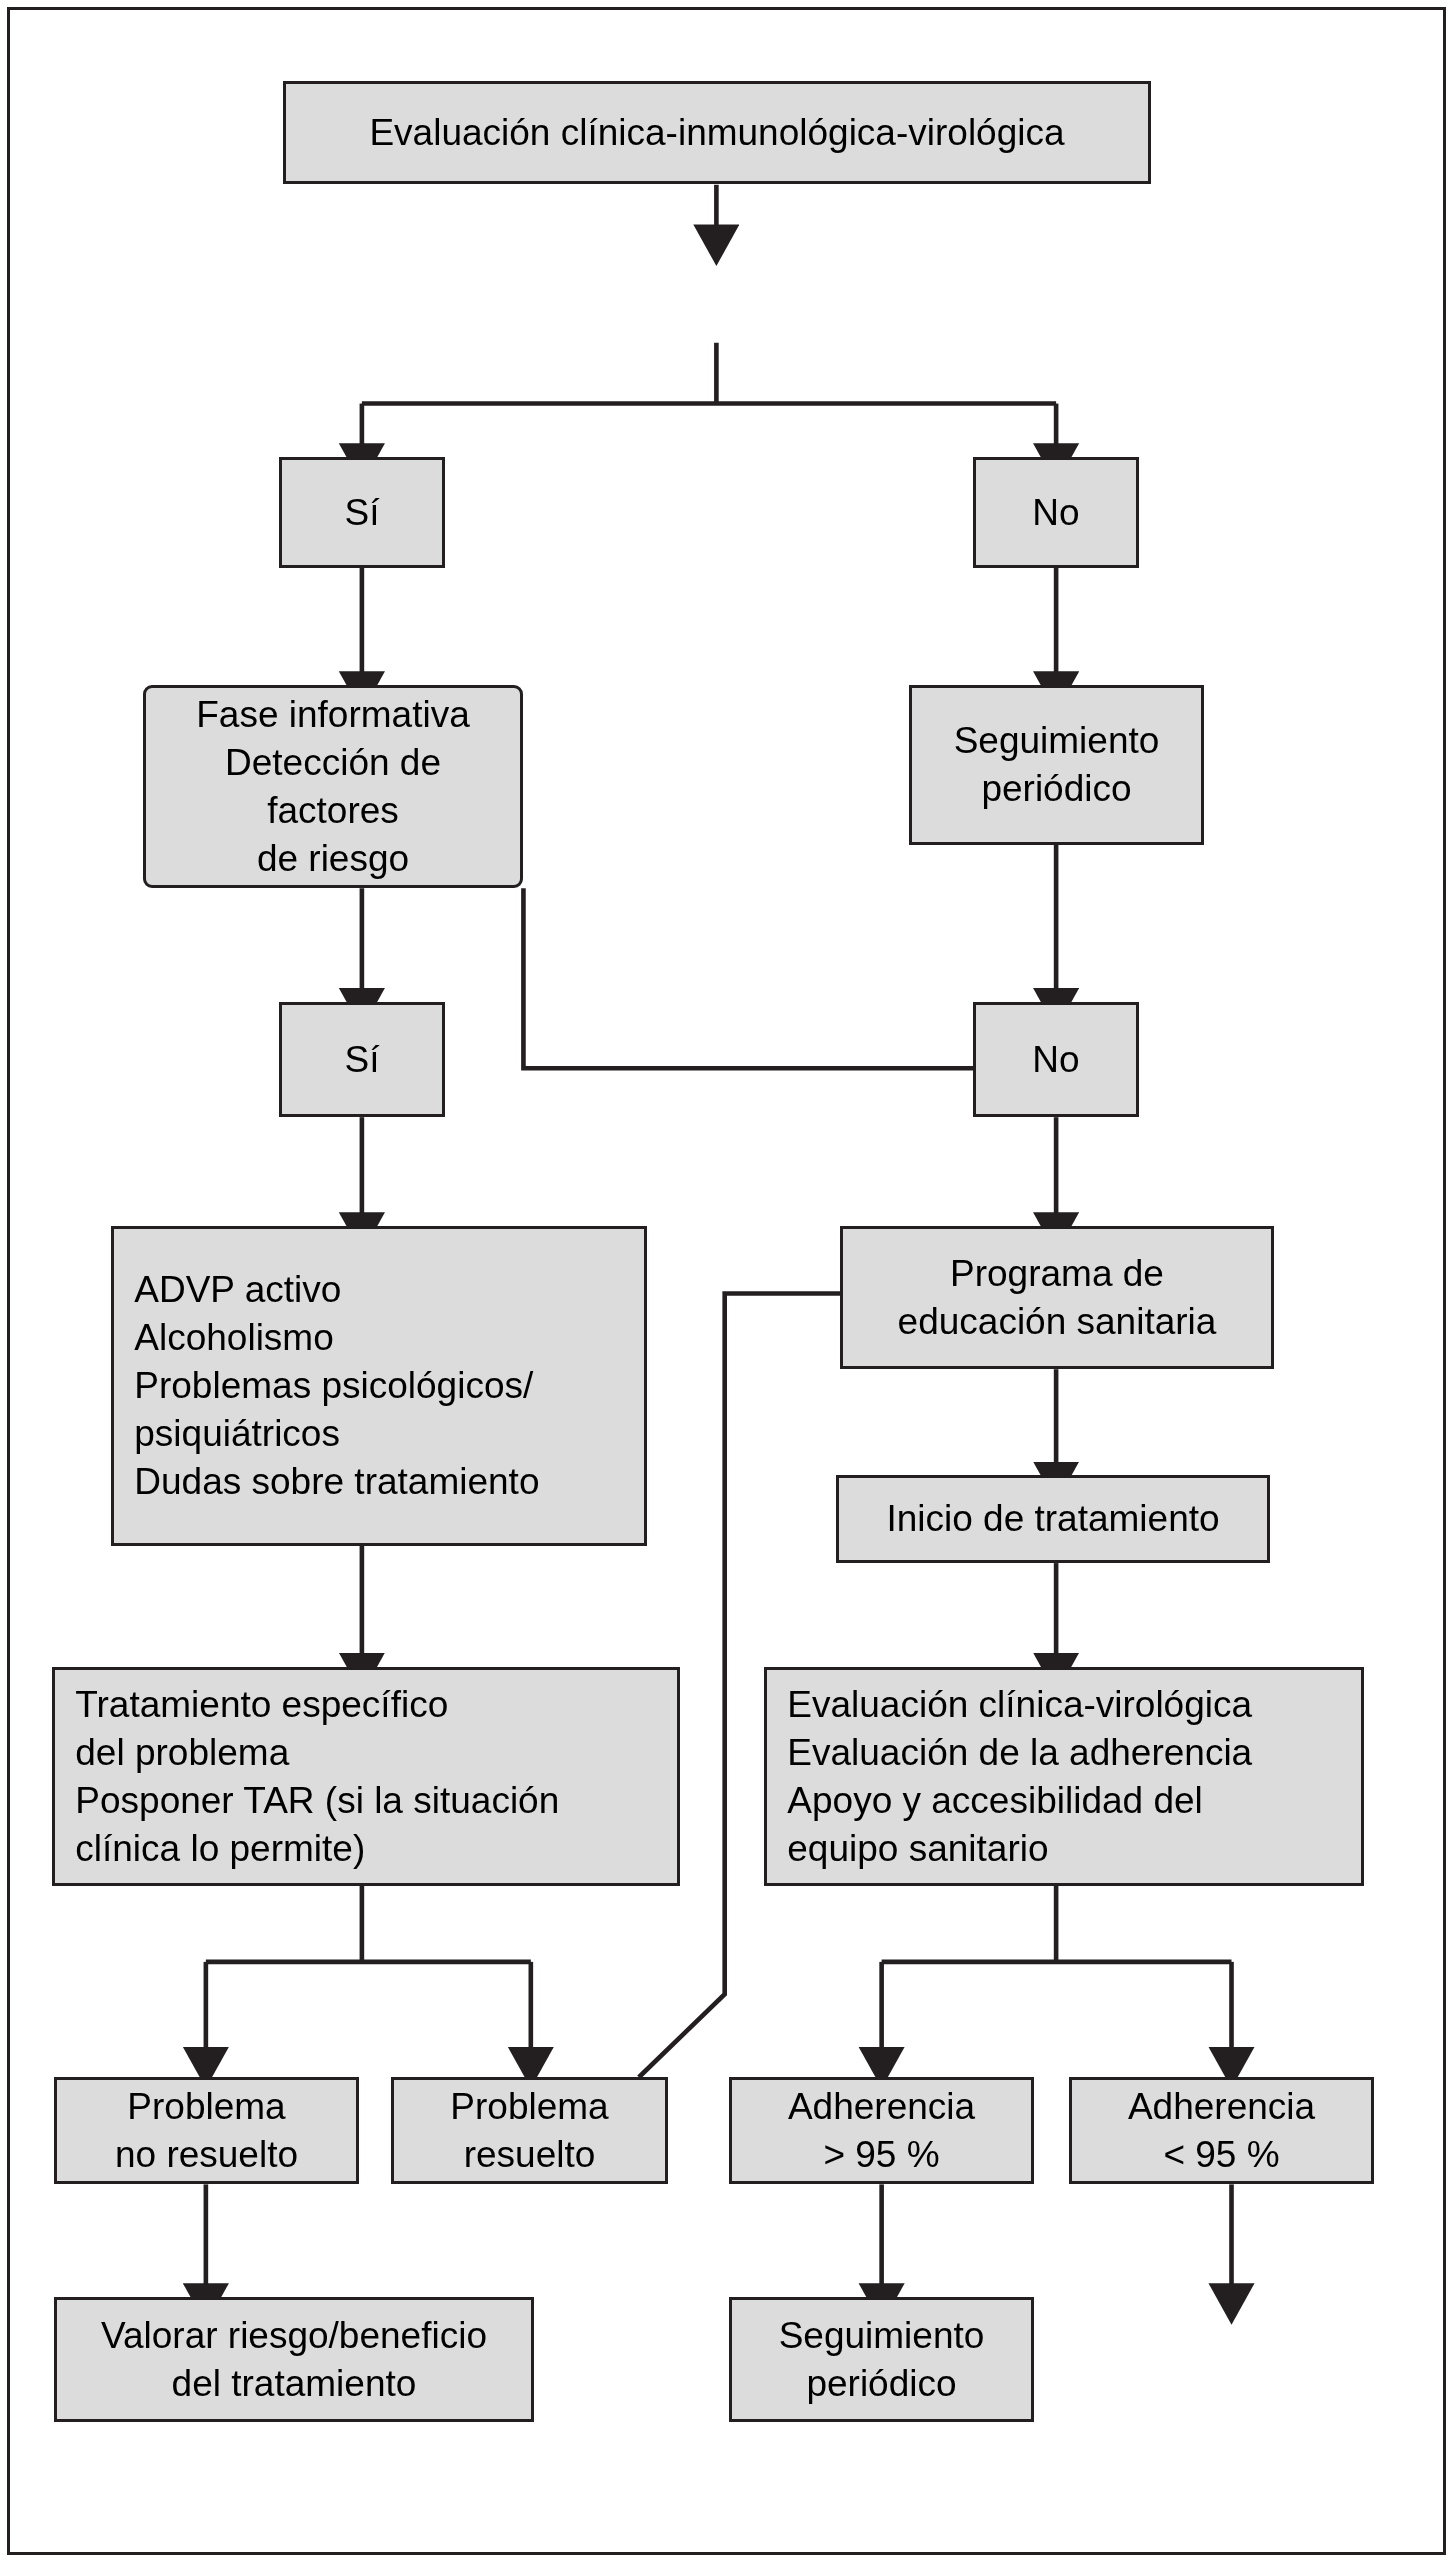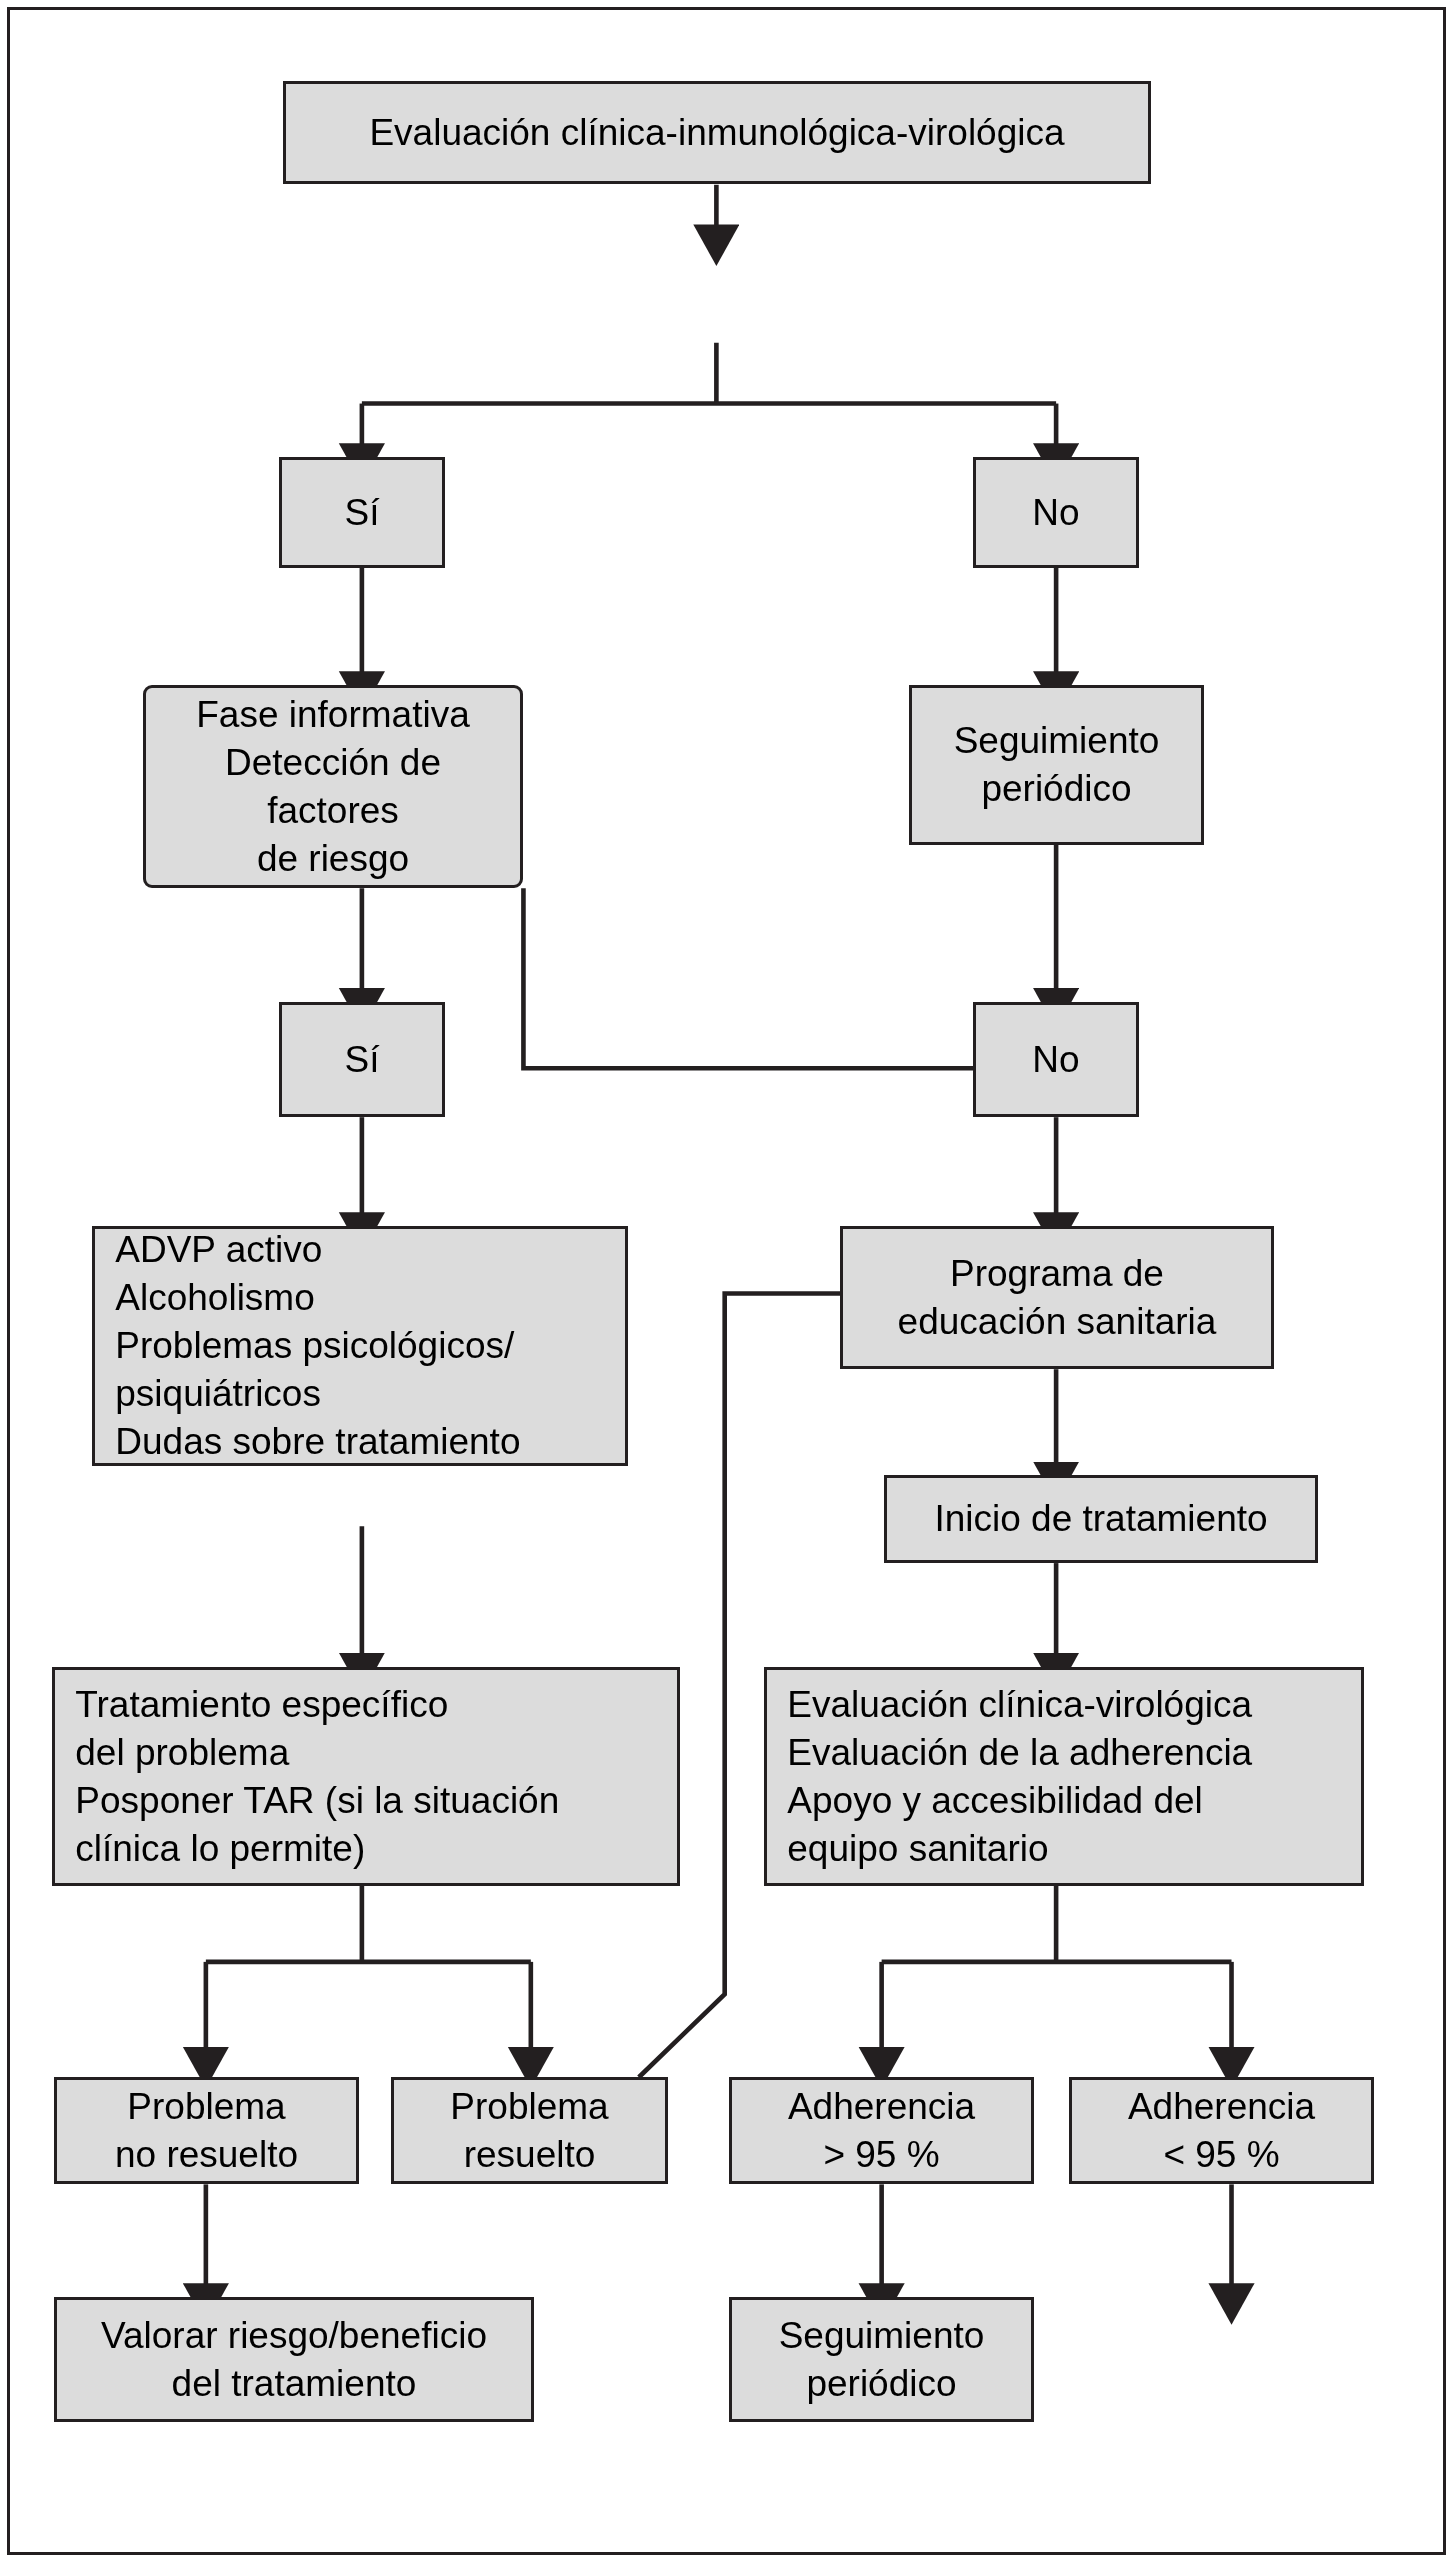--- a/index.html
+++ b/index.html
@@ -121,30 +121,30 @@
 Detección de factores
 de riesgo</div>
 
     <div class="node" style="left:909px;top:685px;width:295px;height:160px;">Seguimiento
 periódico</div>
 
     <div class="node" style="left:279px;top:1002px;width:166px;height:115px;">Sí</div>
 
     <div class="node" style="left:973px;top:1002px;width:166px;height:115px;">No</div>
 
-    <div class="node left-align" style="left:92px;top:1226px;width:536px;height:240px;">ADVP activo
+    <div class="node left-align" style="left:111px;top:1226px;width:536px;height:320px;">ADVP activo
 Alcoholismo
 Problemas psicológicos/
   psiquiátricos
 Dudas sobre tratamiento</div>
 
     <div class="node" style="left:840px;top:1226px;width:434px;height:143px;">Programa de
 educación sanitaria</div>
 
-    <div class="node" style="left:884px;top:1475px;width:434px;height:88px;">Inicio de tratamiento</div>
+    <div class="node" style="left:836px;top:1475px;width:434px;height:88px;">Inicio de tratamiento</div>
 
     <div class="node left-align" style="left:52px;top:1667px;width:628px;height:219px;">Tratamiento específico
   del problema
 Posponer TAR (si la situación
   clínica lo permite)</div>
 
     <div class="node left-align" style="left:764px;top:1667px;width:600px;height:219px;">Evaluación clínica-virológica
 Evaluación de la adherencia
 Apoyo y accesibilidad del
   equipo sanitario</div>

